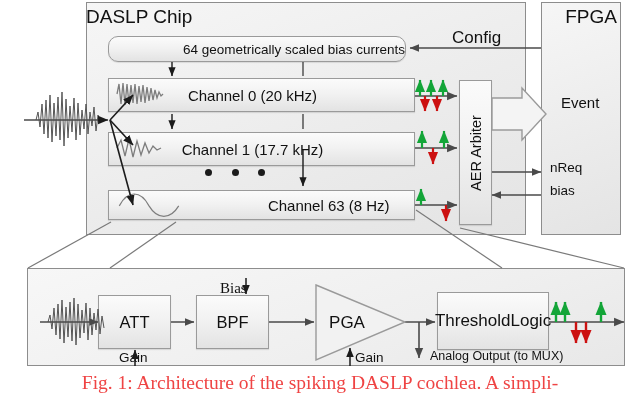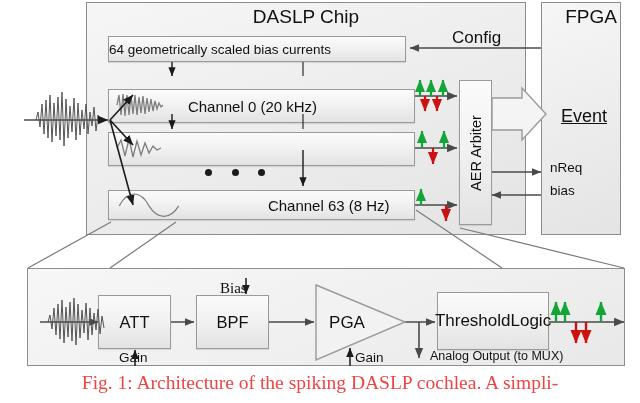--- a/index.html
+++ b/index.html
@@ -9,53 +9,53 @@
   .abs{position:absolute;box-sizing:border-box;}
 
   
   .chipbox{left:86px;top:2px;width:440px;height:233px;border:1.5px solid #8d8d8d;
            background:linear-gradient(160deg,#f6f6f6 0%,#ececec 55%,#e4e4e4 100%);}
   .fpgabox{left:541px;top:2px;width:80px;height:233px;border:1.5px solid #8d8d8d;
            background:linear-gradient(160deg,#f6f6f6 0%,#ececec 55%,#e4e4e4 100%);}
   .bottombox{left:27px;top:268px;width:598px;height:98px;border:1.5px solid #8d8d8d;
              background:linear-gradient(160deg,#f7f7f7 0%,#efefef 60%,#e8e8e8 100%);}
 
-  .chip-title{left:86px;top:6px;width:440px;text-align:center;font-size:19px;}
+  .chip-title{left:86px;top:6px;width:440px;text-align:left;font-size:19px;}
   .fpga-title{left:541px;top:6px;width:100px;text-align:center;font-size:19px;}
 
   
   .inner{border:1.2px solid #9a9a9a;
          background:linear-gradient(to bottom,#fbfbfb 0%,#f2f2f2 45%,#e3e3e3 100%);
          box-shadow:0 1px 1px rgba(0,0,0,.10);}
   .biasbox{left:108px;top:36px;width:298px;height:26px;
-           display:flex;align-items:center;justify-content:flex-start;font-size:13.5px;}
+           display:flex;align-items:center;justify-content:flex-end;font-size:13.5px;border-radius:10px;}
   .chbox{left:108px;top:78px;width:307px;height:34px;
          display:flex;align-items:center;}
   .chbox .chlabel{flex:1;text-align:center;font-size:15px;padding-right:18px;}
   .chbox .wave{width:62px;height:30px;margin-left:4px;}
-  .ch0{top:89px;} .ch1{top:132px;} .ch63{top:190px;height:30px;}
+  .ch0{top:78px;} .ch1{top:132px;} .ch63{top:190px;height:30px;}
 
   .arbiter{left:459px;top:80px;width:33px;height:145px;}
   .arbiter span{position:absolute;left:50%;top:50%;
       transform:translate(-50%,-50%) rotate(-90deg);white-space:nowrap;font-size:14.5px;}
 
   .attbox{left:98px;top:295px;width:73px;height:54px;}
   .bpfbox{left:196px;top:295px;width:73px;height:54px;}
   .thrbox{left:437px;top:292px;width:112px;height:58px;
           display:flex;flex-direction:row;align-items:center;justify-content:center;
           font-size:17px;line-height:1.05;}
   .cbox{display:flex;align-items:center;justify-content:center;font-size:16.5px;}
 
   .dots{left:205px;top:165px;width:60px;height:14px;
         display:flex;justify-content:space-between;align-items:center;}
   .dots i{width:7px;height:7px;border-radius:50%;background:#1b1b1b;display:block;}
 
   .lbl{font-size:17px;white-space:nowrap;}
   .lbl-config{left:452px;top:28px;}
-  .lbl-event{left:561px;top:106px;font-size:18px;text-decoration:underline;}
+  .lbl-event{left:561px;top:94px;font-size:15px;}
   .lbl-nreq{left:550px;top:160px;font-size:13.5px;}
   .lbl-nack{left:550px;top:183px;font-size:13.5px;}
   .lbl-aer{left:503px;top:106px;font-size:13.5px;}
   .lbl-bias{left:220px;top:280px;font-size:15px;font-family:Liberation Serif, serif;}
   .lbl-gain1{left:119px;top:350px;font-size:13.5px;}
   .lbl-gain2{left:355px;top:350px;font-size:13.5px;}
   .lbl-analog{left:430px;top:349px;font-size:12.5px;}
 
   .caption{left:0;top:372px;width:640px;text-align:center;
            font-family:"Liberation Serif", serif;font-size:19.5px;color:#ef4444;}
@@ -81,20 +81,21 @@
     <svg class="wave" viewBox="0 0 62 30">
       <polyline fill="none" stroke="#7d7d7d" stroke-width="1.3" points="4,15 6,5 8,25 10,4 12,26 14,5 16,25 18,6 20,24 22,5 24,25 26,7 28,23 30,6 32,24 34,8 36,22 38,9 40,21 42,11 44,19 46,13 48,17 50,15"></polyline>
     </svg>
     <span class="chlabel">Channel 0 (20 kHz)</span>
   </div>
 
   <div class="abs inner chbox ch1">
     <svg class="wave" viewBox="0 0 62 30">
       <polyline fill="none" stroke="#7d7d7d" stroke-width="1.3" points="4,15 8,7 12,23 16,6 20,24 24,8 28,22 32,10 36,20 40,13 44,17 48,15"></polyline>
     </svg>
+    <span class="chlabel">Channel 1 (17.7 kHz)</span>
   </div>
 
   <div class="abs inner chbox ch63">
     <svg class="wave" viewBox="0 0 70 28" style="width:72px;height:26px;">
       <path fill="none" stroke="#7d7d7d" stroke-width="1.3" d="M3,16 C12,-1 26,-1 35,16 C44,31 58,31 67,16"></path>
     </svg>
     <span class="chlabel"></span>
     <span class="chlabel">Channel 63 (8 Hz)</span>
   </div>
 

